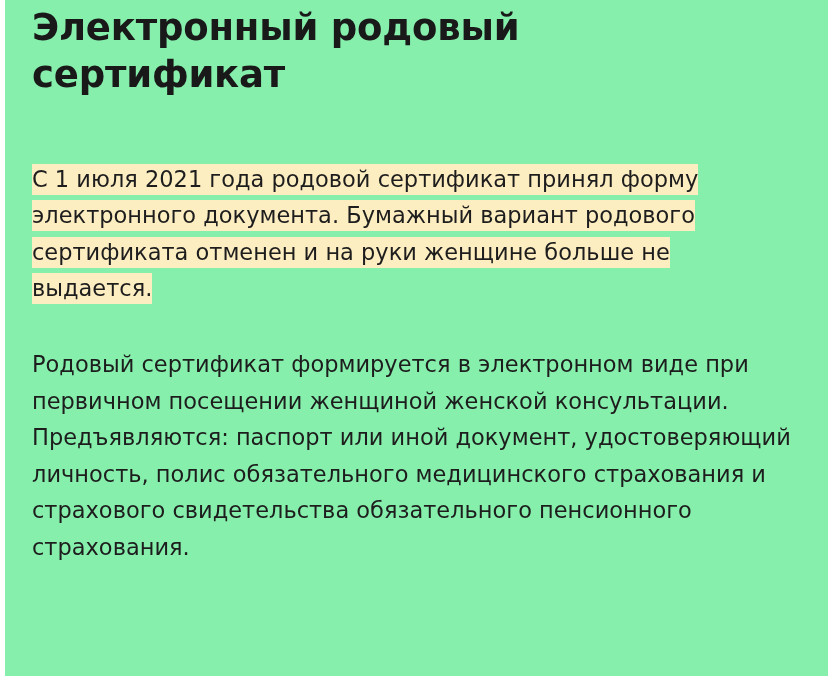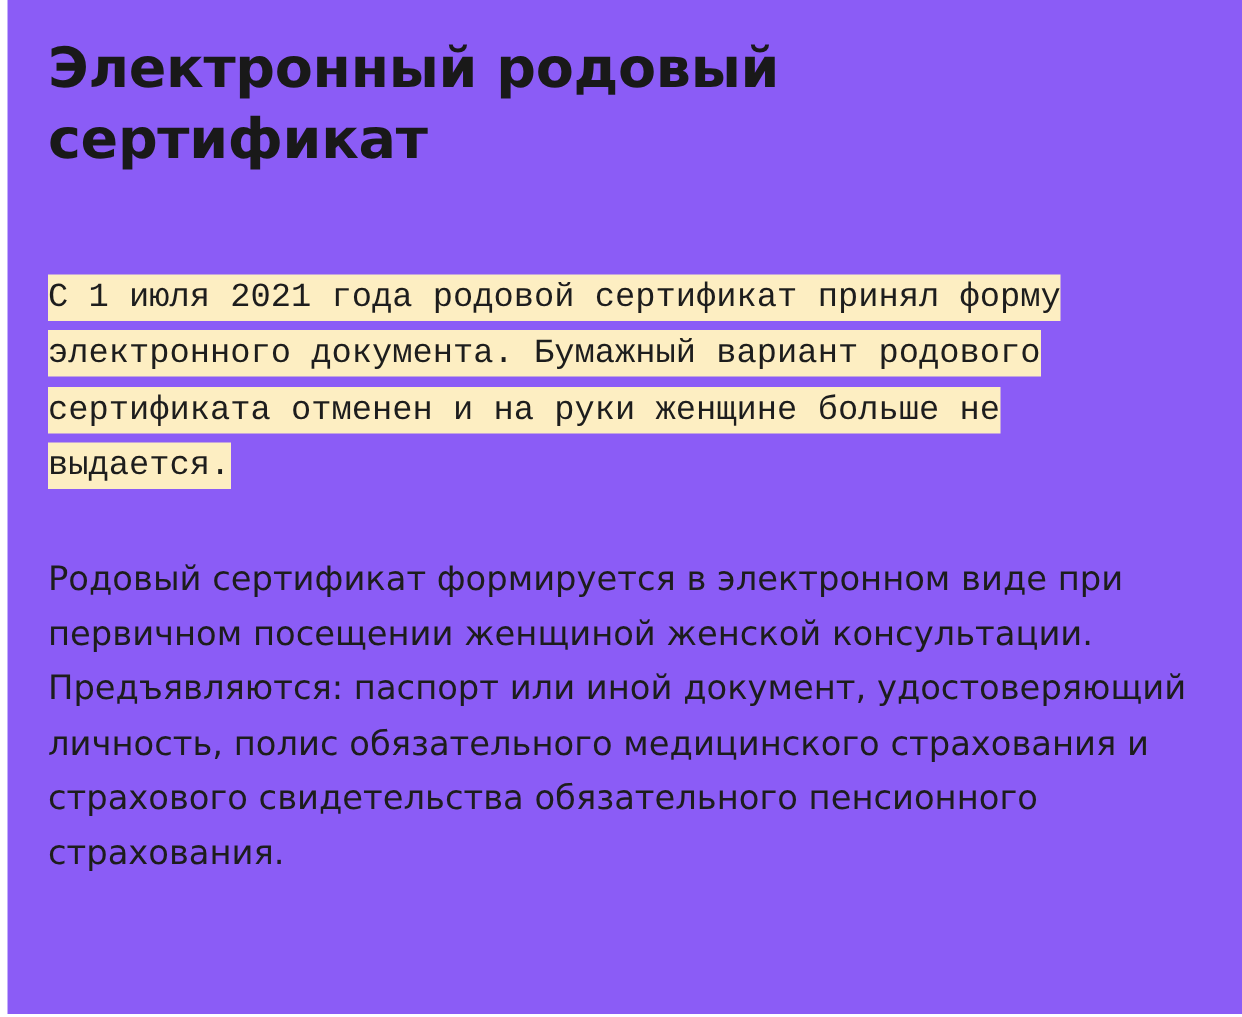--- a/index.html
+++ b/index.html
@@ -12,22 +12,22 @@
     height: 678px;
     overflow: hidden;
     font-family: "DejaVu Sans", "Liberation Sans", sans-serif;
     color: #1b1b1b;
   }
   .page {
     position: relative;
     width: 828px;
     height: 678px;
     box-sizing: border-box;
-    padding: 22px 36px 0 32px;
-    background: #8b5cf6;
+    padding: 4px 36px 0 32px;
+    background: #86efac;
   }
   .left-rule {
     position: absolute;
     left: 0;
     top: 0;
     width: 5px;
     height: 678px;
     background: #ffffff;
   }
   .doc-title {
@@ -51,21 +51,20 @@
     font-weight: 400;
   }
   .para.highlight {
     max-width: 752px;
   }
   .para.highlight .hl {
     background: #fdeec2;
     box-decoration-break: clone;
     -webkit-box-decoration-break: clone;
     padding: 2px 0 3px 0;
-    font-family: Liberation Mono, monospace;
   }
   .gap-between {
     height: 40px;
   }
   .bottom-fade {
     position: absolute;
     left: 0;
     bottom: 0;
     width: 828px;
     height: 2px;

